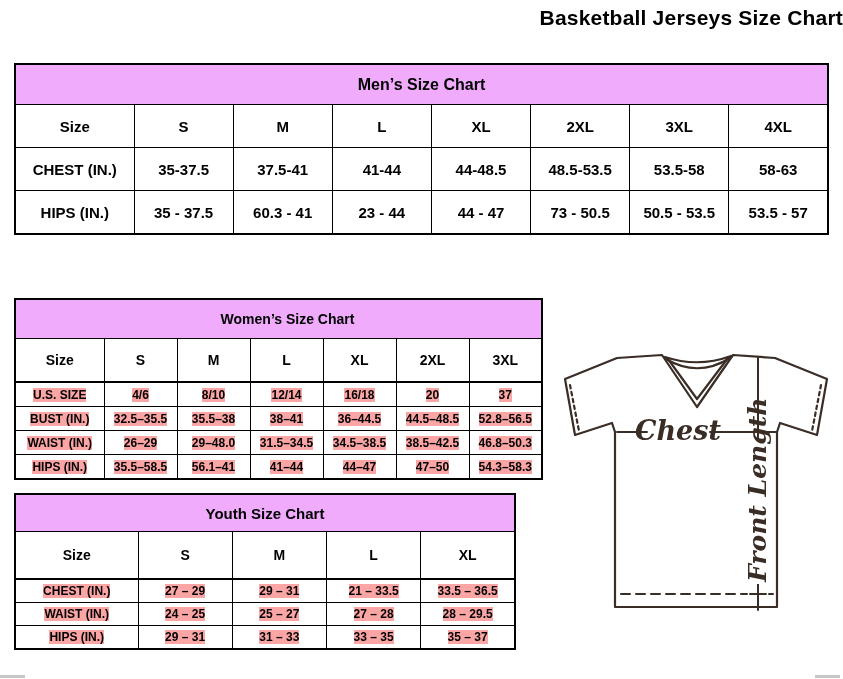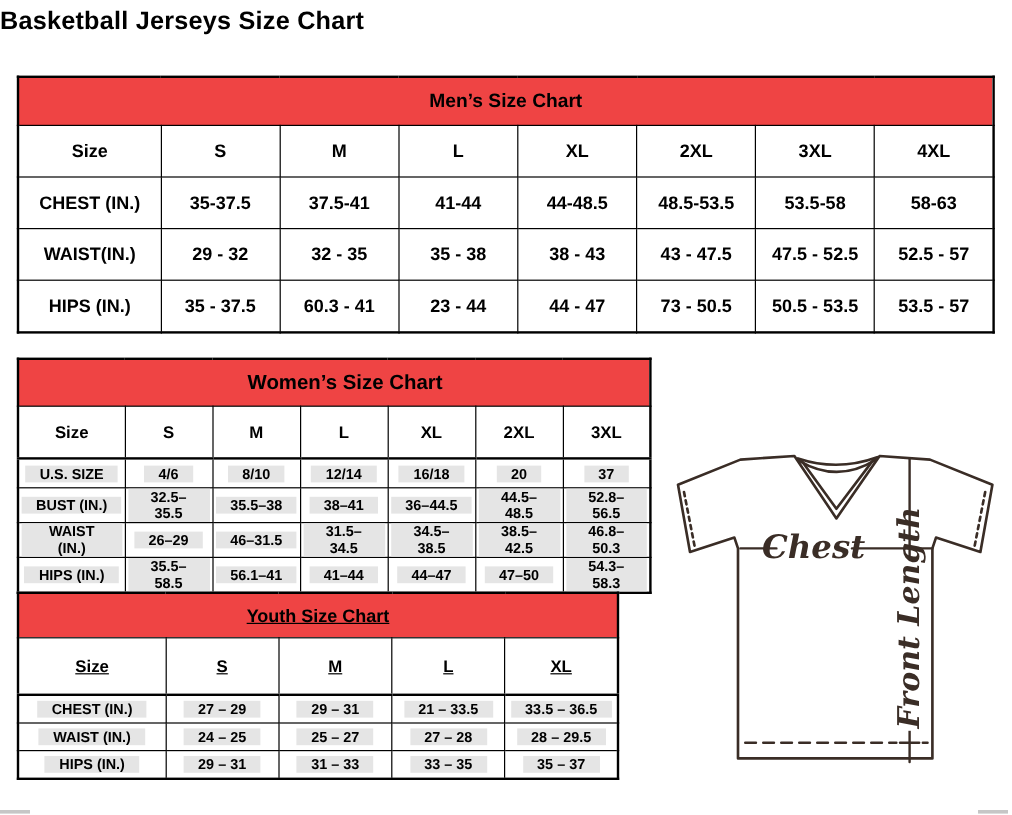--- a/index.html
+++ b/index.html
@@ -1,49 +1,49 @@
 <!DOCTYPE html>
 <html><head>
 <meta charset="utf-8">
 <style>
   html,body{margin:0;padding:0;}
   body{
     width:843px;height:679px;position:relative;background:#ffffff;
     font-family:"Liberation Sans",sans-serif;color:#000;overflow:hidden;
   }
   .page-title{
-    position:absolute;left:0;top:6px;width:843px;text-align:left;
+    position:absolute;left:0;top:6px;width:843px;text-align:right;
     font-size:21px;font-weight:bold;letter-spacing:.2px;
   }
   table{border-collapse:collapse;table-layout:fixed;position:absolute;background:#fff;}
   table, td{border:1px solid #000;}
   table{border-width:2px;}
   td{text-align:center;vertical-align:middle;font-weight:bold;padding:0 2px;overflow:hidden;}
-  .chart-title-row td{background:#ef4444;border-bottom:1px solid #000;}
+  .chart-title-row td{background:#f0abfc;border-bottom:1px solid #000;}
   
   .men{left:14px;top:63px;width:815px;}
   .men .chart-title-row td{height:39px;font-size:16px;}
   .men .size-row td{height:42px;font-size:15px;}
   .men .data-row td{height:42px;font-size:15px;}
   .men col.c-label{width:119px;}
   
   .women{left:14px;top:298px;width:529px;}
-  .women .chart-title-row td{height:38px;font-size:17px;padding-left:20px;}
+  .women .chart-title-row td{height:38px;font-size:14px;padding-left:20px;}
   .women .size-row td{height:42px;font-size:14px;border-bottom-width:2px;}
   .women .data-row td{height:23px;font-size:12px;}
   .women col.c-label{width:89px;}
   
-  .youth{left:14px;top:493px;width:502px;text-decoration:underline;}
+  .youth{left:14px;top:493px;width:502px;}
   .youth .chart-title-row td{height:36px;font-size:15px;}
   .youth .size-row td{height:46px;font-size:14px;border-bottom-width:2px;}
   .youth .data-row td{height:22px;font-size:12px;}
   .youth col.c-label{width:123px;}
-  .hl{background:#e5e5e5;padding:0 12px;display:inline-block;}
-  
-  .jersey{position:absolute;left:555px;top:369px;width:288px;height:300px;}
+  .hl{background:#fca5a5;padding:0 0;display:inline-block;}
+  
+  .jersey{position:absolute;left:555px;top:344px;width:288px;height:300px;}
   
   .scroll-bit{position:absolute;height:3px;background:#c6c6c6;bottom:1px;}
   .scroll-bit.left{left:0;width:25px;}
   .scroll-bit.right{left:815px;width:25px;}
 </style>
 </head>
 <body>
 
 <div class="page-title">Basketball Jerseys Size Chart</div>
 
@@ -76,30 +76,20 @@
     <td>CHEST (IN.)</td>
     <td>35-37.5</td>
     <td>37.5-41</td>
     <td>41-44</td>
     <td>44-48.5</td>
     <td>48.5-53.5</td>
     <td>53.5-58</td>
     <td>58-63</td>
   </tr>
   <tr class="data-row">
-    <td>WAIST(IN.)</td>
-    <td>29 - 32</td>
-    <td>32 - 35</td>
-    <td>35 - 38</td>
-    <td>38 - 43</td>
-    <td>43 - 47.5</td>
-    <td>47.5 - 52.5</td>
-    <td>52.5 - 57</td>
-  </tr>
-  <tr class="data-row">
     <td>HIPS (IN.)</td>
     <td>35 - 37.5</td>
     <td>60.3 - 41</td>
     <td>23 - 44</td>
     <td>44 - 47</td>
     <td>73 - 50.5</td>
     <td>50.5 - 53.5</td>
     <td>53.5 - 57</td>
   </tr>
   </tbody>
@@ -142,21 +132,21 @@
     <td><span class="hl">32.5–35.5</span></td>
     <td><span class="hl">35.5–38</span></td>
     <td><span class="hl">38–41</span></td>
     <td><span class="hl">36–44.5</span></td>
     <td><span class="hl">44.5–48.5</span></td>
     <td><span class="hl">52.8–56.5</span></td>
   </tr>
   <tr class="data-row">
     <td><span class="hl">WAIST (IN.)</span></td>
     <td><span class="hl">26–29</span></td>
-    <td><span class="hl">46–31.5</span></td>
+    <td><span class="hl">29–48.0</span></td>
     <td><span class="hl">31.5–34.5</span></td>
     <td><span class="hl">34.5–38.5</span></td>
     <td><span class="hl">38.5–42.5</span></td>
     <td><span class="hl">46.8–50.3</span></td>
   </tr>
   <tr class="data-row">
     <td><span class="hl">HIPS (IN.)</span></td>
     <td><span class="hl">35.5–58.5</span></td>
     <td><span class="hl">56.1–41</span></td>
     <td><span class="hl">41–44</span></td>

